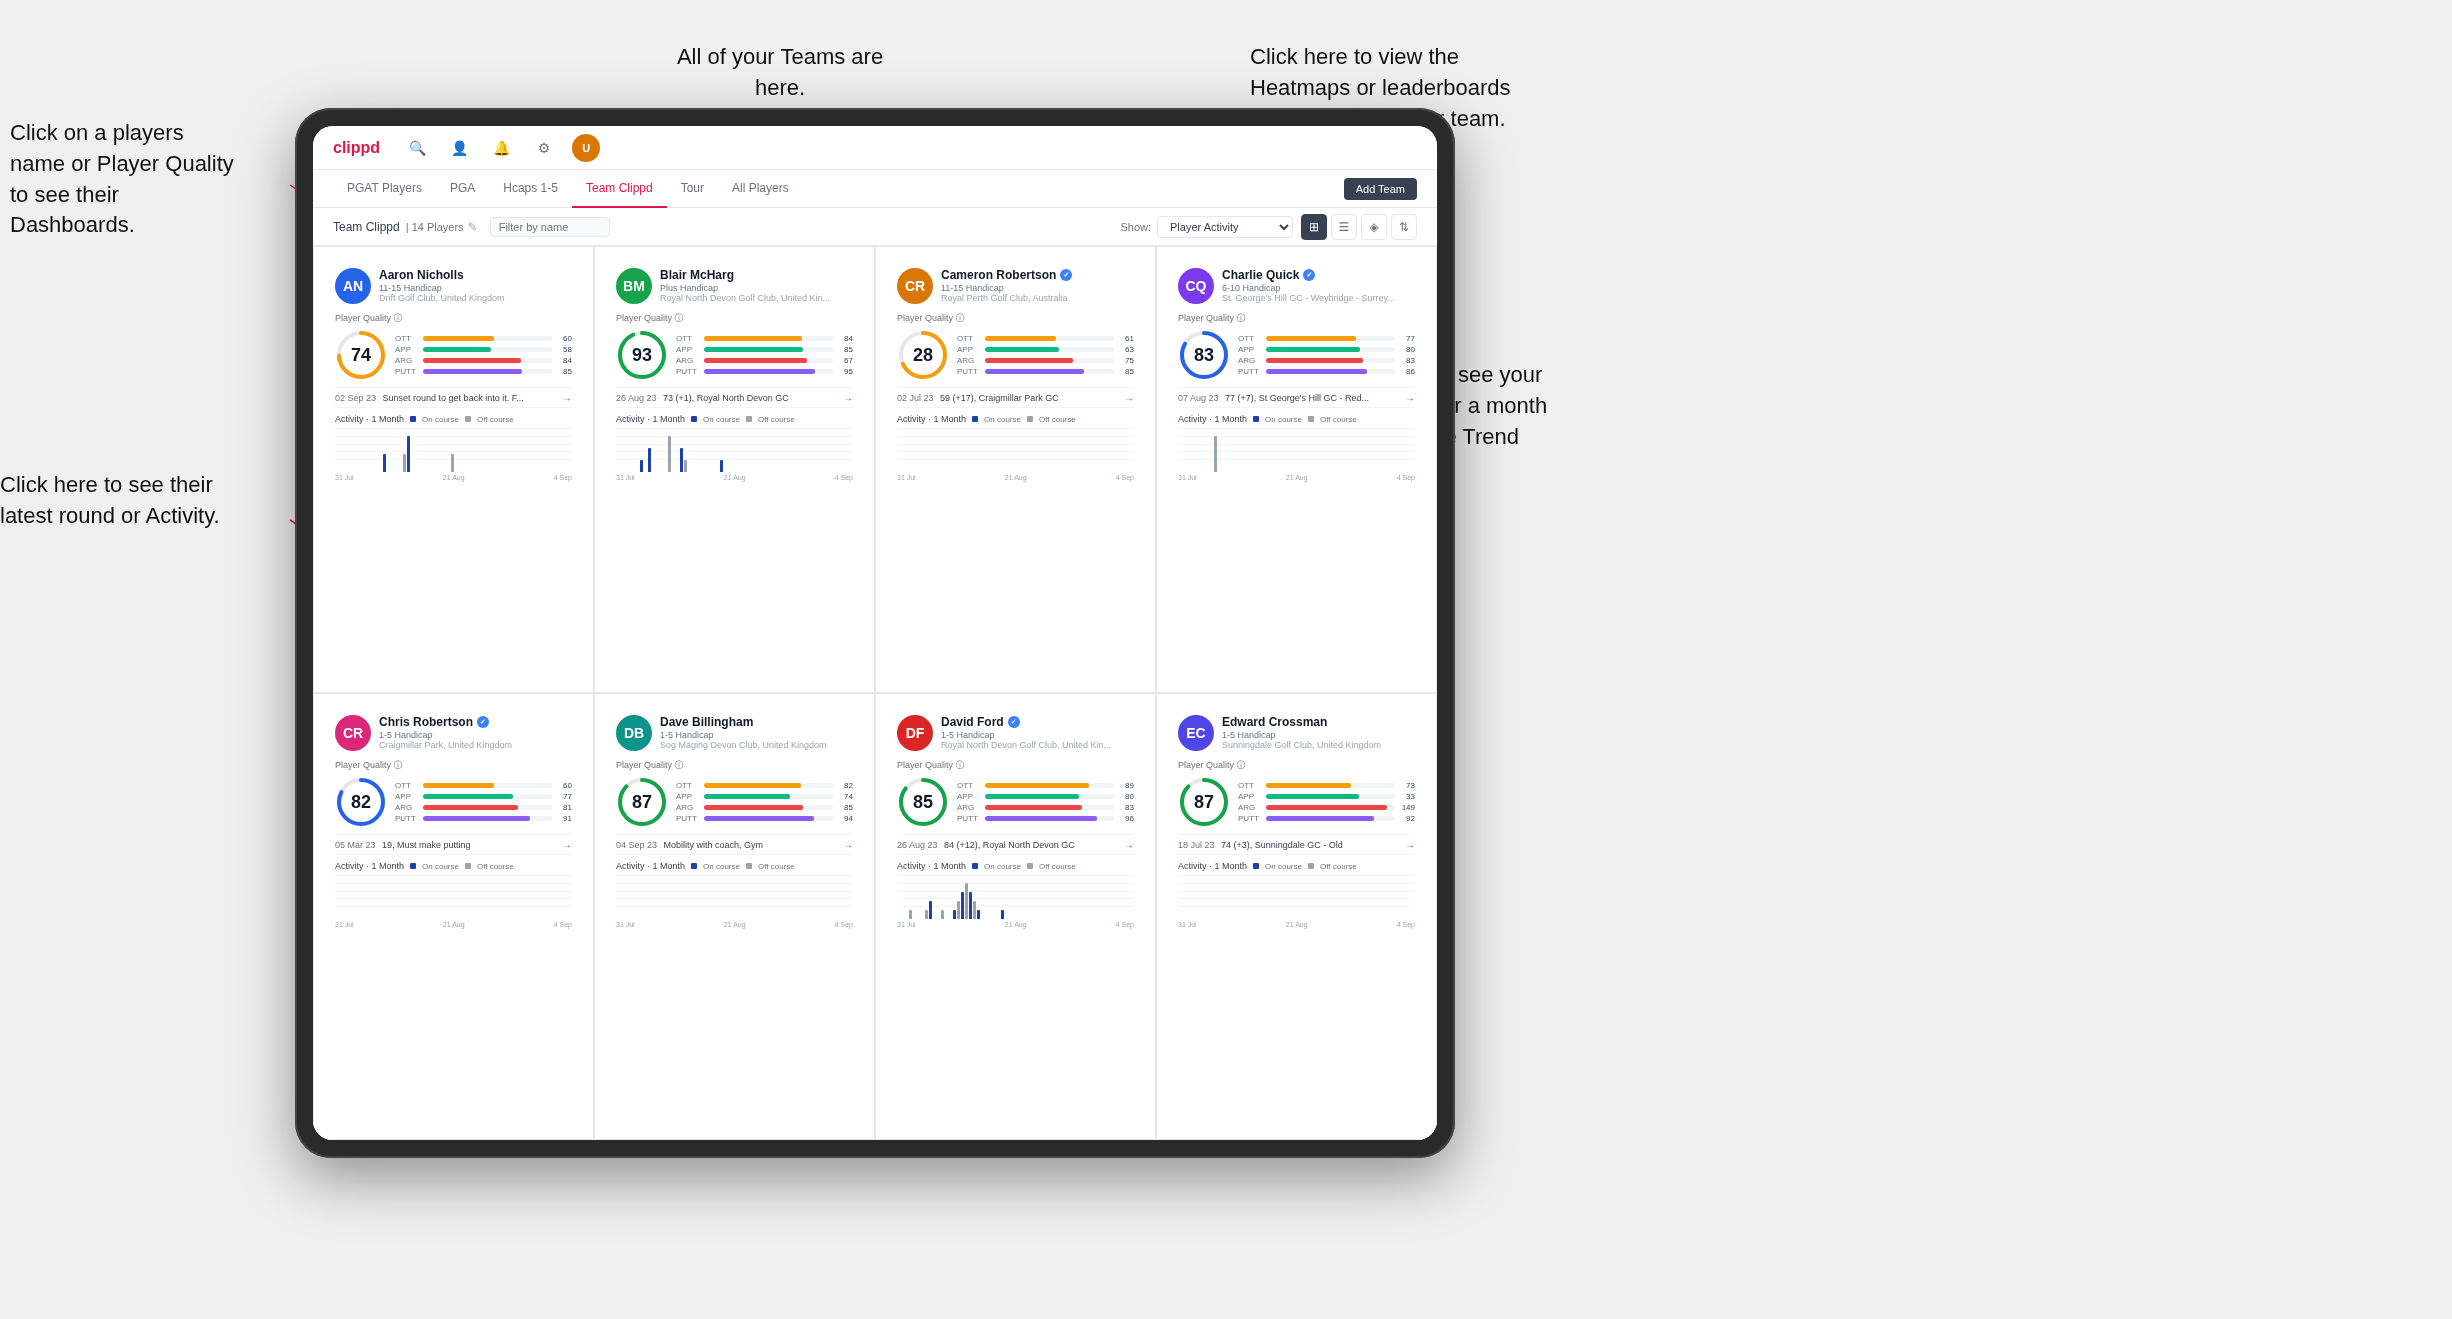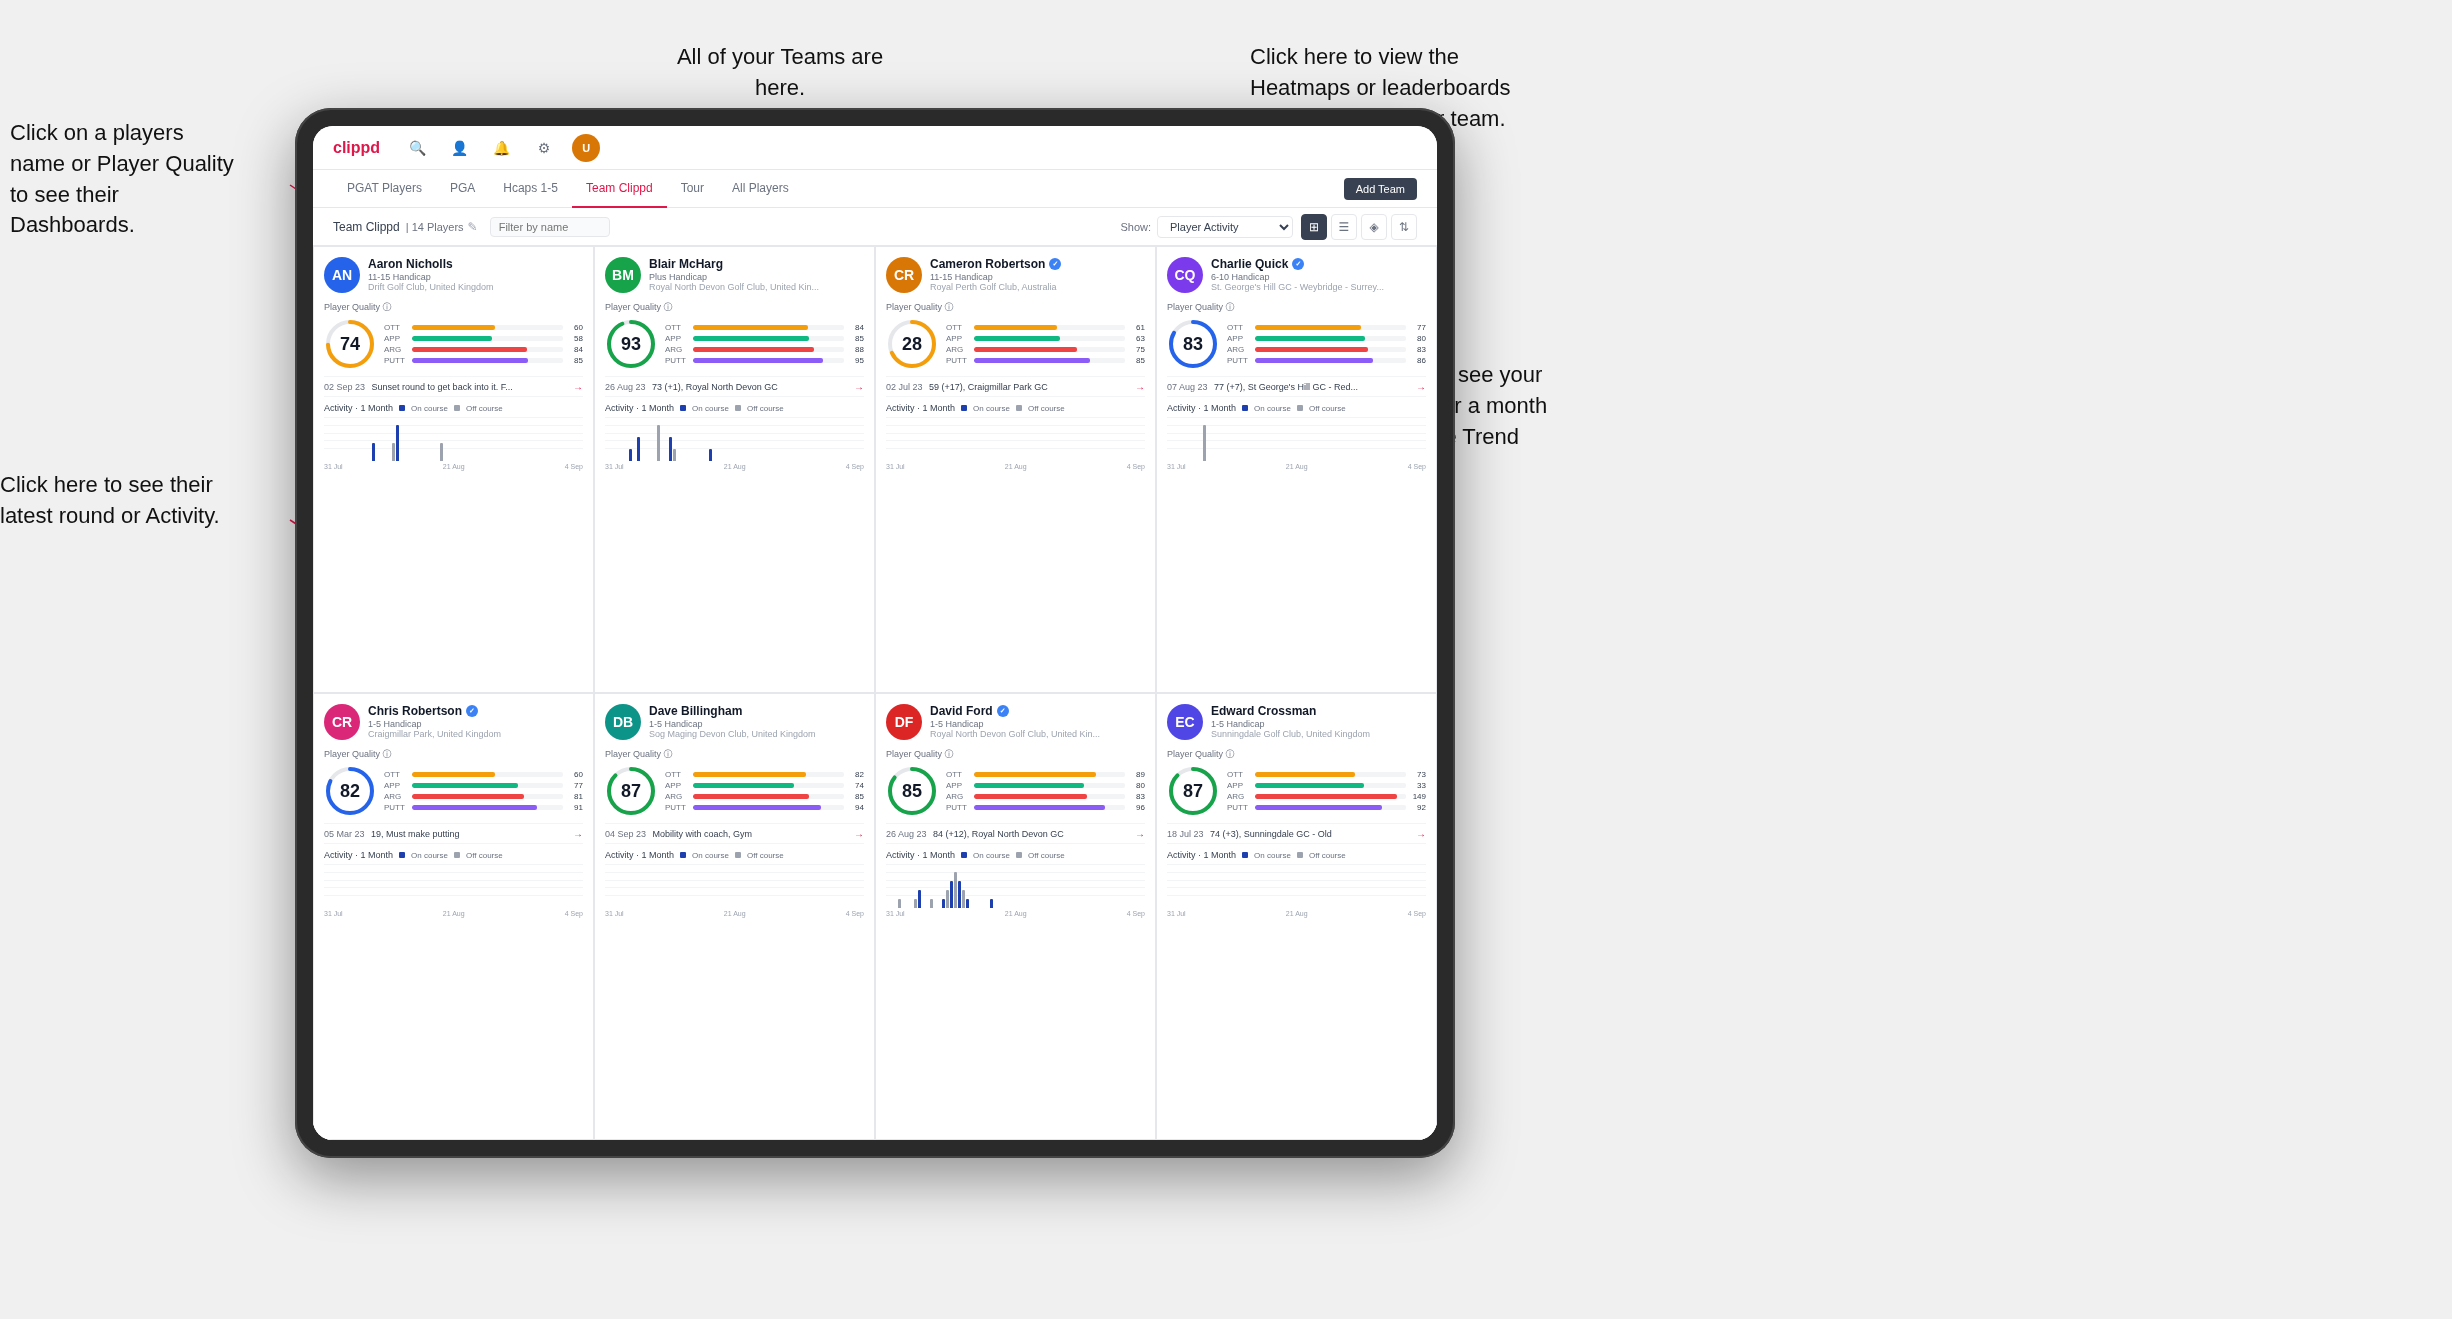--- a/index.html
+++ b/index.html
@@ -217,21 +217,21 @@
       display: grid;
       grid-template-columns: repeat(4, 1fr);
       gap: 0;
       flex: 1;
       overflow: hidden;
       background: #f3f4f6;
     }
     .player-card {
       background: #fff;
       border: 1px solid #e5e7eb;
-      padding: 10px;
+      padding: 21px;
       display: flex;
       flex-direction: column;
       overflow: hidden;
     }
 
     
     .player-header {
       display: flex;
       align-items: flex-start;
       gap: 8px;
@@ -710,21 +710,21 @@
           <div class="stat-bar-container">
             <div class="stat-bar" style="width:77%;background:#10b981;"></div>
           </div>
           <span class="stat-value">85</span>
         </div>
         <div class="stat-row">
           <span class="stat-label">ARG</span>
           <div class="stat-bar-container">
             <div class="stat-bar" style="width:80%;background:#ef4444;"></div>
           </div>
-          <span class="stat-value">88</span>
+          <span class="stat-value">67</span>
         </div>
         <div class="stat-row">
           <span class="stat-label">PUTT</span>
           <div class="stat-bar-container">
             <div class="stat-bar" style="width:86%;background:#8b5cf6;"></div>
           </div>
           <span class="stat-value">95</span>
         </div>
       </div>
     </div>

